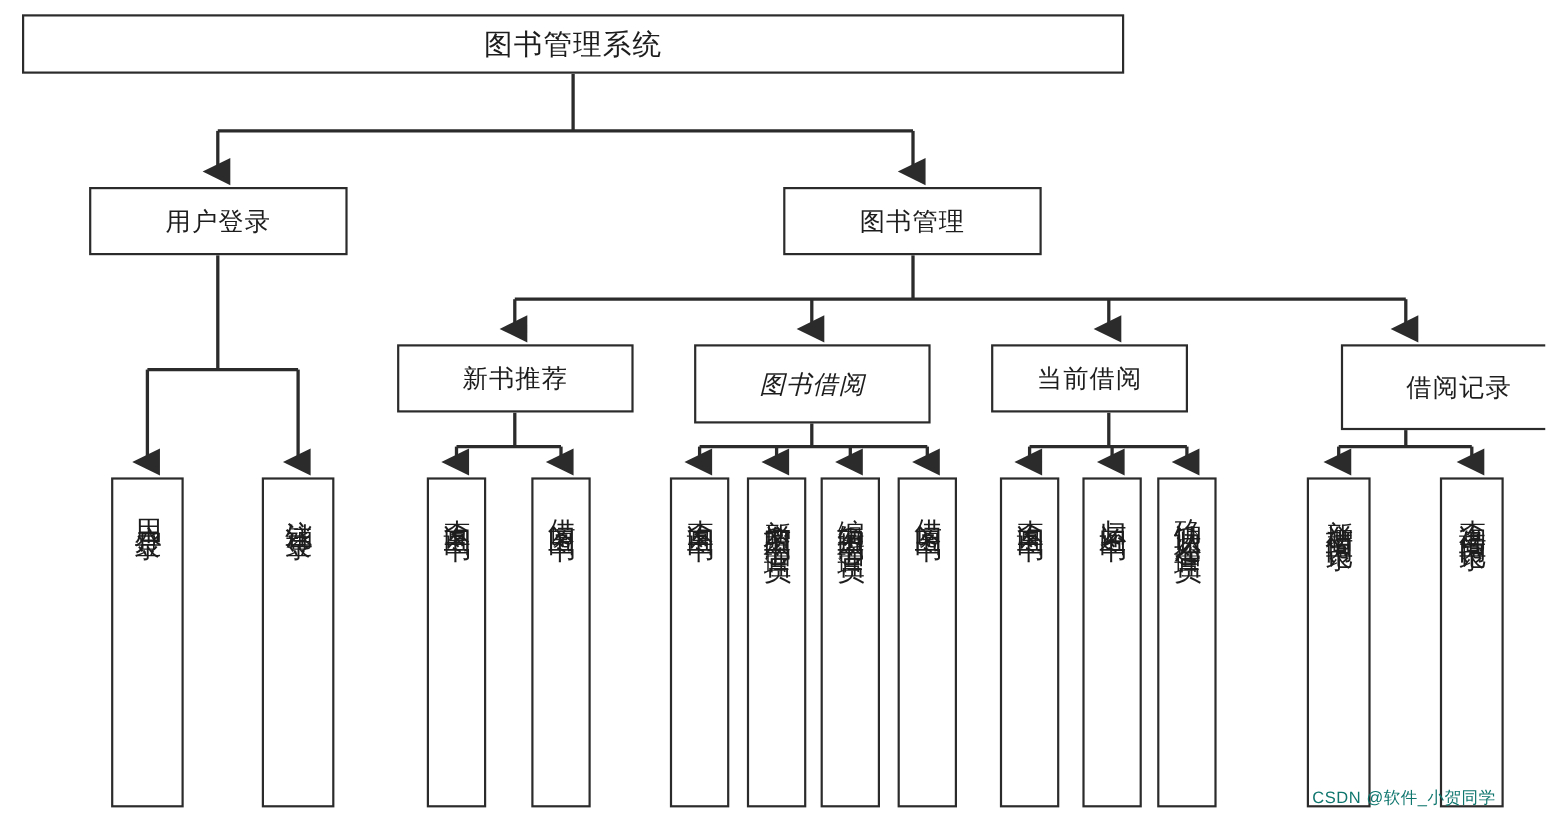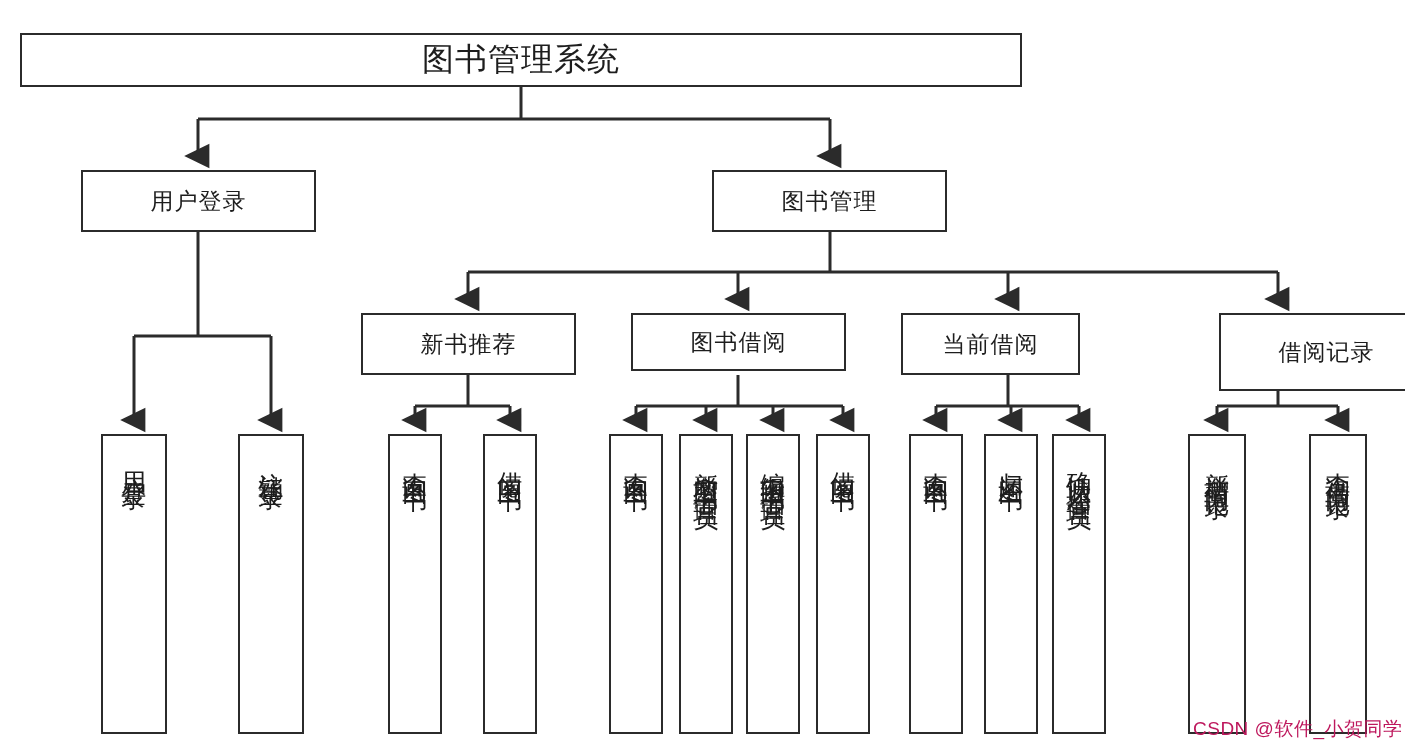--- a/index.html
+++ b/index.html
@@ -11,38 +11,38 @@
     position:absolute;
     box-sizing:border-box;
     background:#ffffff;
     border:2px solid #2b2b2b;
     display:flex;
     align-items:center;
     justify-content:center;
     color:#1d1d1d;
   }
   .node.horiz{ font-size:23px; letter-spacing:1px; }
-  .node.root{ font-size:32px;margin-top:20px; }
+  .node.root{ font-size:26px; }
 
   
   .node.vert{ align-items:flex-start; padding-top:16px; }
   .node.vert .vlabel{
     writing-mode:vertical-rl;
     text-orientation:upright;
     font-size:25px;
     line-height:1.06;
     letter-spacing:5px;
     white-space:nowrap;
     color:#1d1d1d;
   }
 
   .watermark{
     position:absolute;
-    font-size:19px;
-    color:#be185d;
+    font-size:15px;
+    color:#0f766e;
     white-space:nowrap;
     letter-spacing:0.5px;
   }
 </style>
 </head>
 <body>
 
 <div id="stage">
 
   <svg id="edges" viewBox="0 0 1405 747" xmlns="http://www.w3.org/2000/svg">
@@ -102,21 +102,21 @@
   <div class="node horiz" style="left: 81px; top: 170px; width: 235px; height: 62px;">
     <span>用户登录</span>
   </div>
   <div class="node horiz" style="left: 361px; top: 313px; width: 215px; height: 62px;">
     <span>新书推荐</span>
   </div>
 
   <div class="node horiz" style="left: 712px; top: 170px; width: 235px; height: 62px;">
     <span>图书管理</span>
   </div>
-  <div class="node horiz" style="left: 631px; top: 313px; width: 215px; height: 58px;">
+  <div class="node horiz" style="left: 631px; top: 313px; width: 215px; height: 72px; font-style: italic;">
     <span>图书借阅</span>
   </div>
   <div class="node horiz" style="left: 901px; top: 313px; width: 179px; height: 62px;">
     <span>当前借阅</span>
   </div>
   <div class="node horiz" style="left: 1219px; top: 313px; width: 215px; height: 78px;">
     <span>借阅记录</span>
   </div>
 
   <div class="node vert" style="left: 101px; top: 434px; width: 66px; height: 300px;">

